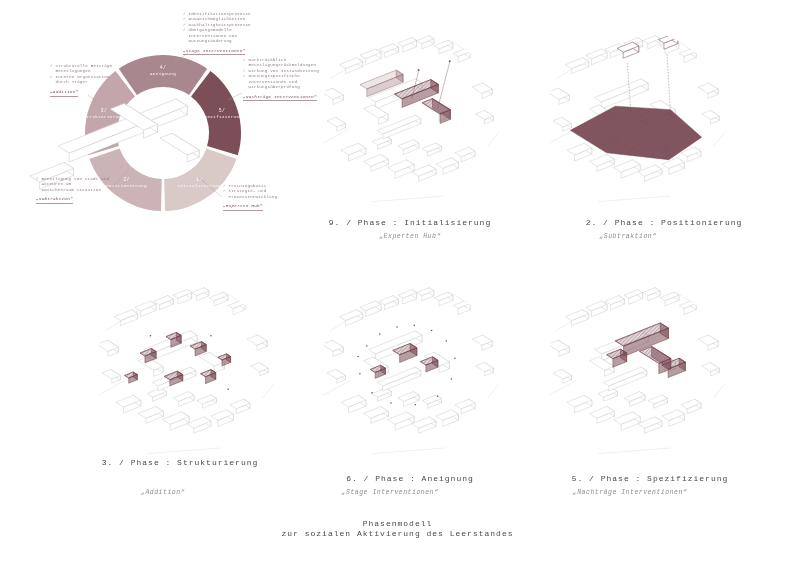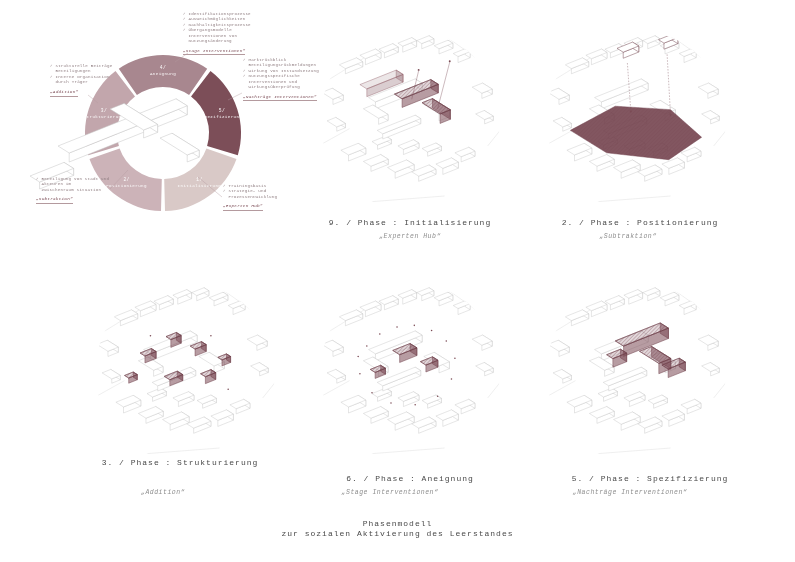--- a/index.html
+++ b/index.html
@@ -625,21 +625,21 @@
           <path d="M160.0,94.0L167.2,98.5L167.2,108.5L160.0,104.0Z" fill="rgba(123,75,85,0.55)" stroke="#6e3f4a" stroke-width="0.55"></path>
           <path d="M140.0,102.0L160.0,94.0L167.2,98.5L147.2,106.5Z" fill="rgba(123,75,85,0.22)" stroke="#6e3f4a" stroke-width="0.55"></path>
           <path d="M140.0,102.0L160.0,94.0L167.2,98.5L147.2,106.5Z" fill="url(#h4)" stroke="#6e3f4a" stroke-width="0.55"></path>
         </g>
       </svg>
     </div>
 
   <div class="panel-caption" style="left:410px;top:218px">9. / Phase : Initialisierung</div>
   <div class="panel-subtitle" style="left:410px;top:233px">„Experten Hub“</div>
 
-  <div class="panel-caption" style="left:640px;top:218px">2. / Phase : Positionierung</div>
+  <div class="panel-caption" style="left:664px;top:218px">2. / Phase : Positionierung</div>
   <div class="panel-subtitle" style="left:628px;top:233px">„Subtraktion“</div>
 
   <div class="panel-caption" style="left:180px;top:458px">3. / Phase : Strukturierung</div>
   <div class="panel-subtitle" style="left:163px;top:489px">„Addition“</div>
 
   <div class="panel-caption" style="left:410px;top:474px">6. / Phase : Aneignung</div>
   <div class="panel-subtitle" style="left:390px;top:489px">„Stage Interventionen“</div>
 
   <div class="panel-caption" style="left:650px;top:474px">5. / Phase : Spezifizierung</div>
   <div class="panel-subtitle" style="left:630px;top:489px">„Nachträge Interventionen“</div>

